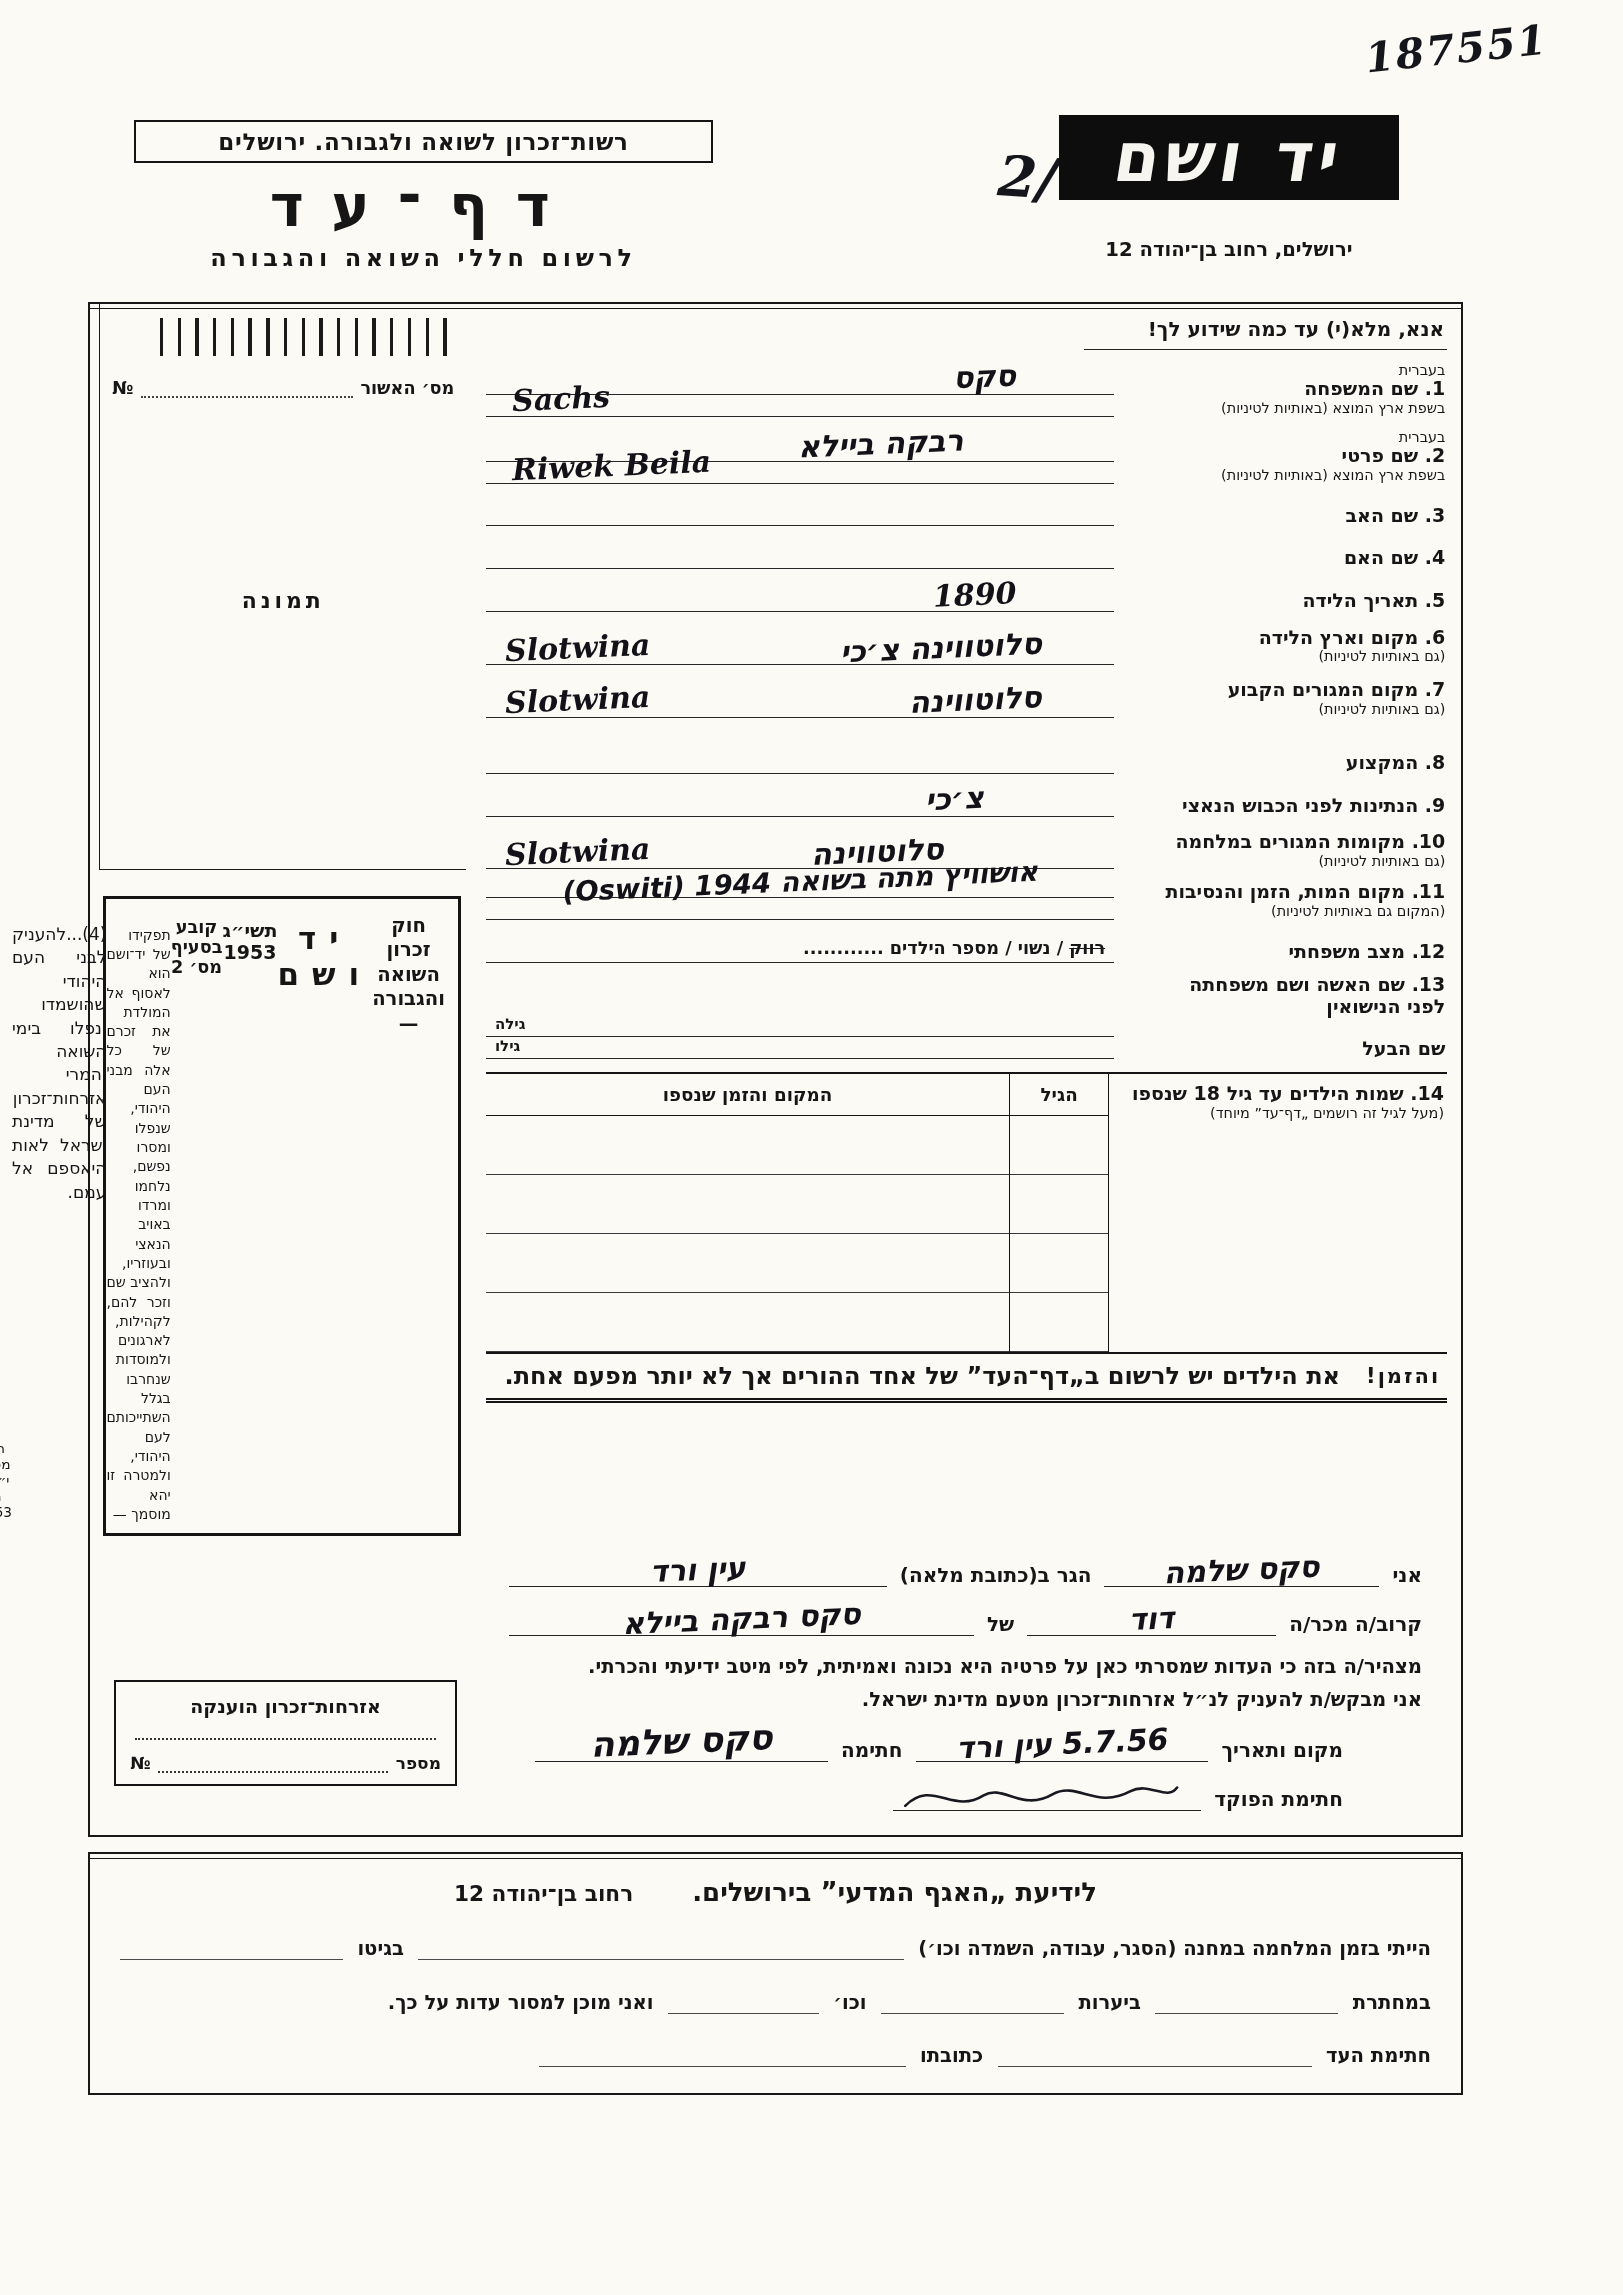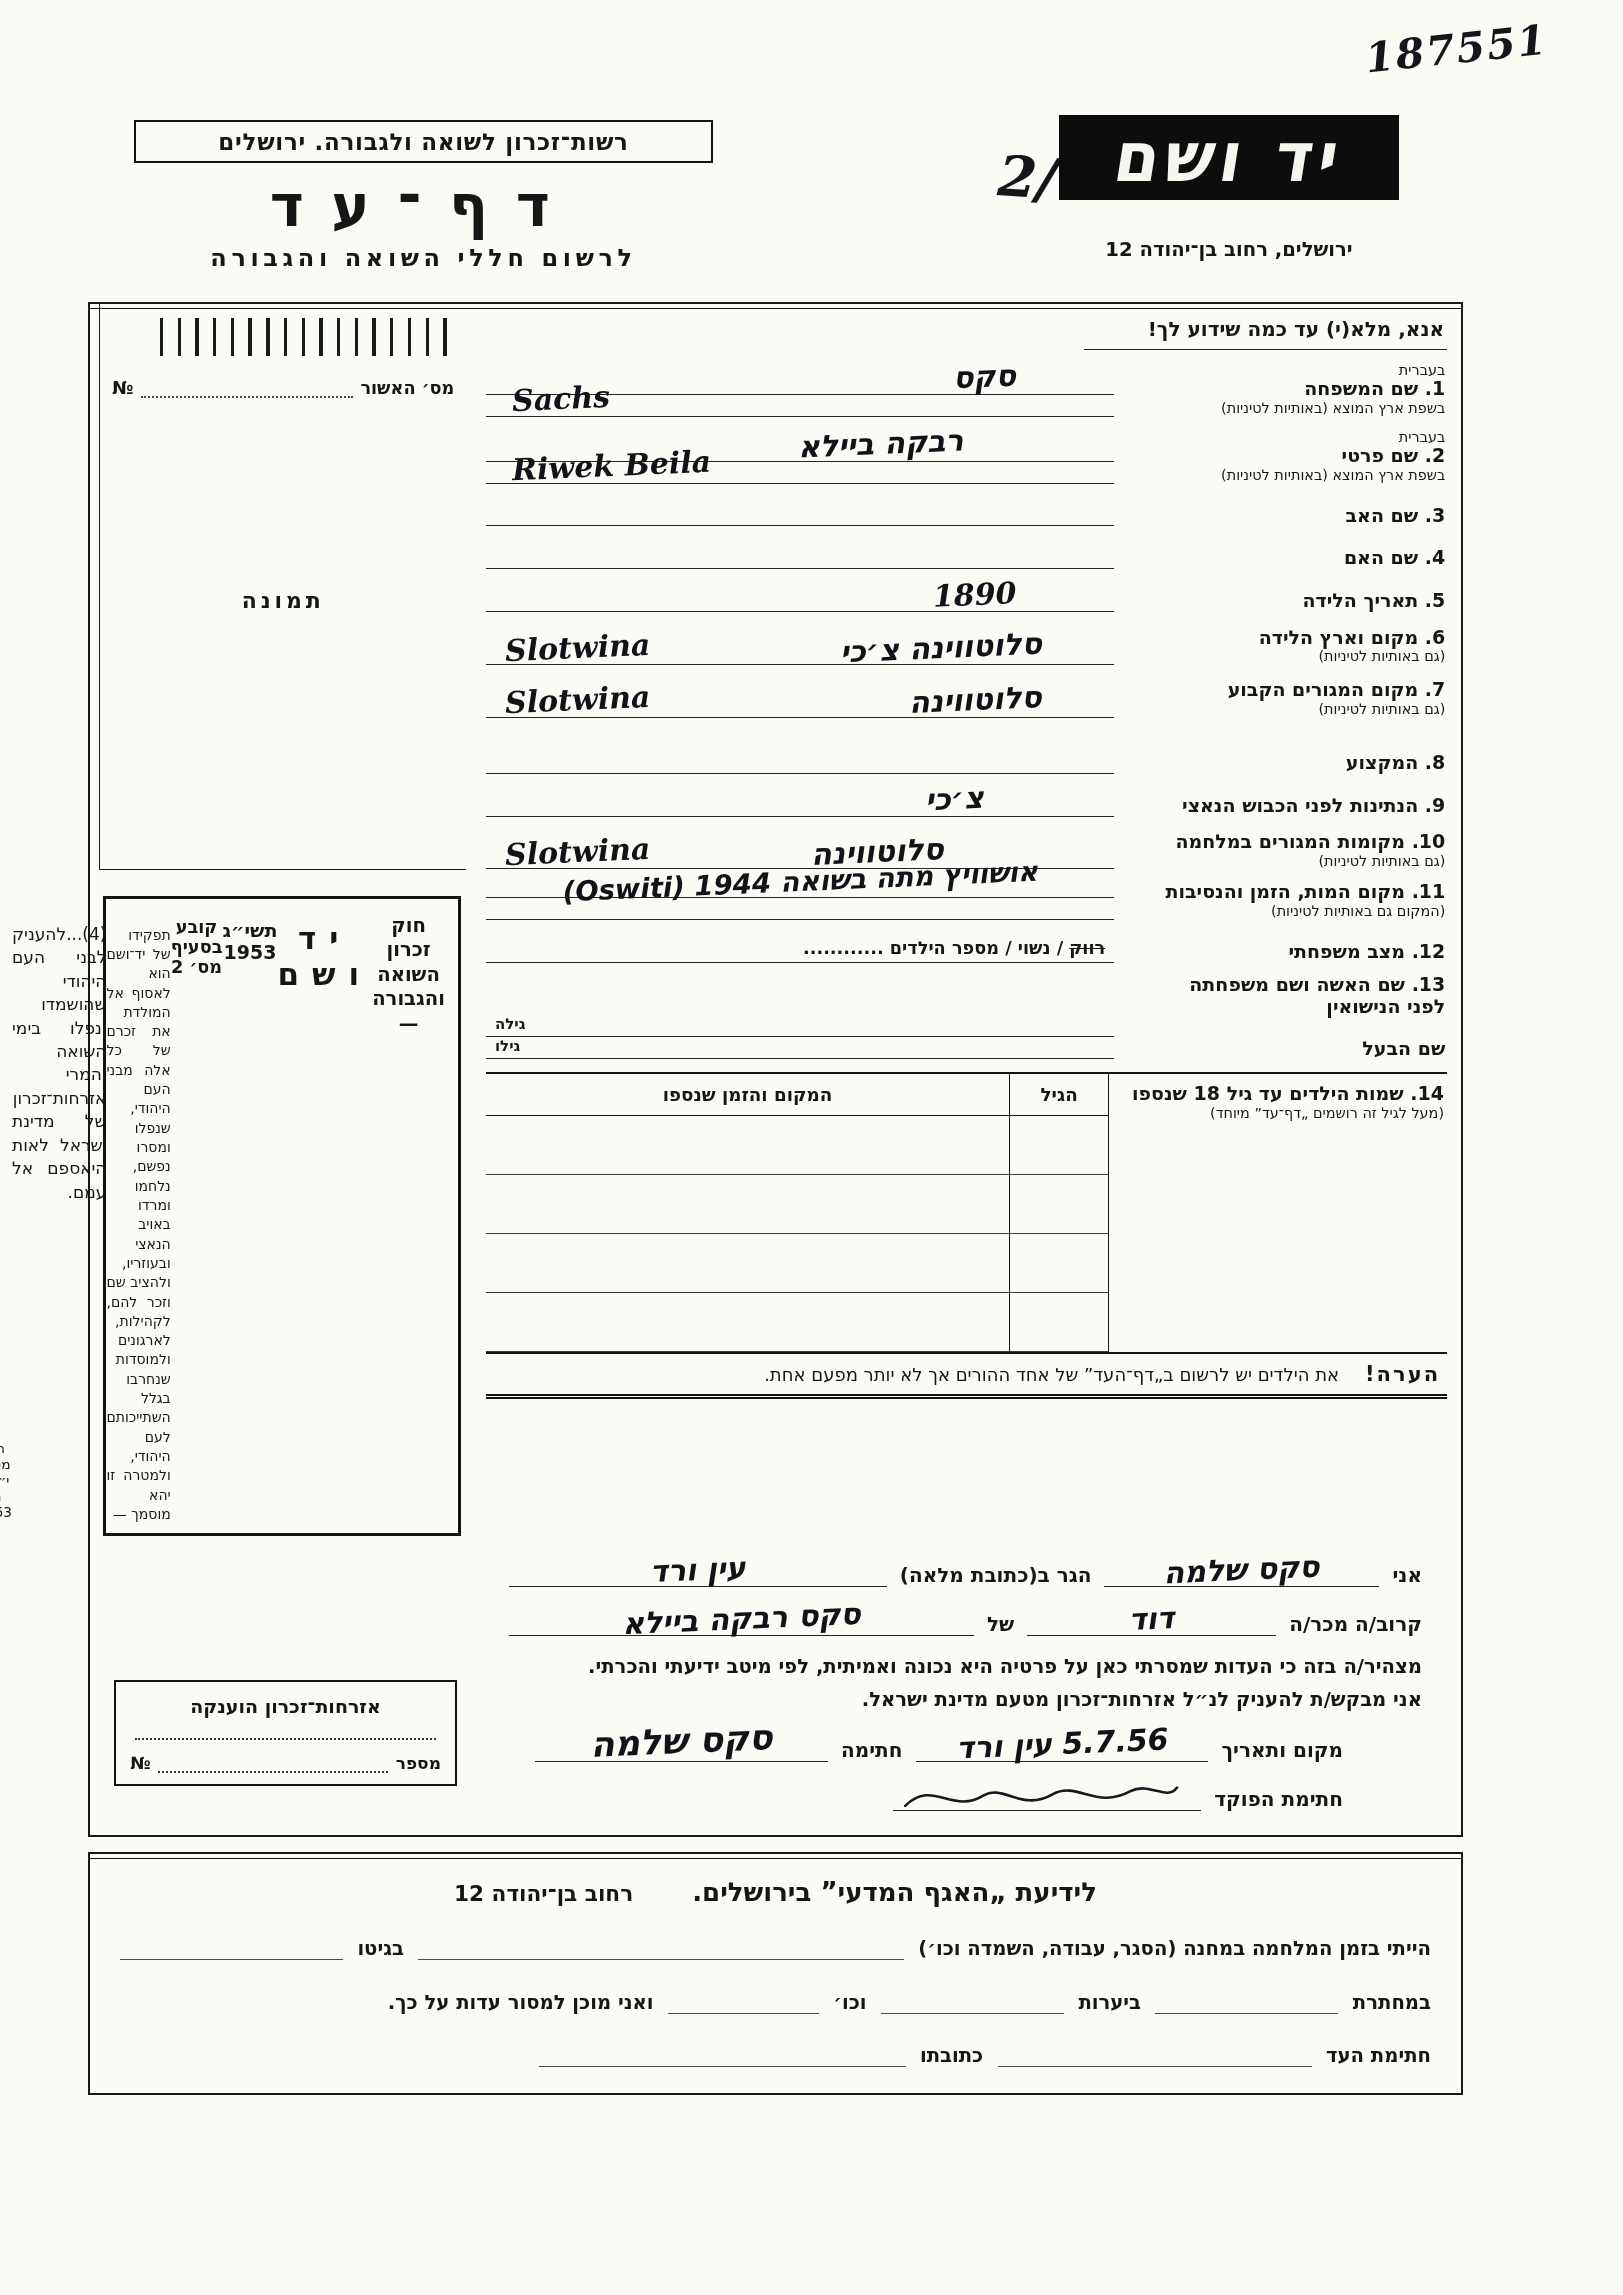--- a/index.html
+++ b/index.html
@@ -78,21 +78,21 @@
   
   .ctable{display:flex;border-top:2px solid #141414;margin-top:13px;}
   .t-label{width:331px;padding:7.9px 2.6px 0 3.9px;font-size:19px;font-weight:700;line-height:1.2;}
   .t-age{width:98px;border-right:1.3px solid #141414;border-left:1.3px solid #141414;}
   .t-place{flex:1;}
   .t-head{height:41px;display:flex;align-items:center;justify-content:center;font-size:18.3px;font-weight:700;border-bottom:1.3px solid #141414;}
   .t-cell{height:58px;border-bottom:1.3px solid #3a3a3a;}
   
   .note{display:flex;align-items:center;gap:26px;border-top:2px solid #141414;border-bottom:5.9px double #141414;padding:7.9px 6.5px;margin-top:0;}
   .note-label{font-size:21px;font-weight:700;letter-spacing:2px;white-space:nowrap;}
-  .note-text{font-size:18px;font-weight:400;}
+  .note-text{font-size:24px;font-weight:700;}
   
   .decl{position:relative;padding:19.6px 39px 23.6px 419px;}
   .drow{display:flex;align-items:flex-end;gap:13px;font-size:20px;font-weight:700;margin-bottom:18.3px;}
   .dlabel{white-space:nowrap;}
   .wline{display:inline-block;position:relative;border-bottom:1.3px solid #222;height:30px;}
   .w380{width:249px;}.w420{width:275px;}.w520{width:308px;}
   .grow{flex:1;}
   .dtext{font-size:19.6px;font-weight:700;margin:10.5px 0;}
   .sigrow{margin-top:19.6px;margin-left:26px;margin-right:79px;}
   .sigrow2{margin-top:3.9px;margin-right:79px;margin-bottom:0;}
@@ -298,21 +298,21 @@
             <div class="t-place">
               <div class="t-head">המקום והזמן שנספו</div>
               <div class="t-cell"></div>
               <div class="t-cell"></div>
               <div class="t-cell"></div>
               <div class="t-cell"></div>
             </div>
           </div>
 
           <div class="note">
-            <span class="note-label">הערה!</span>
+            <span class="note-label">והזמן!</span>
             <span class="note-text">את הילדים יש לרשום ב„דף־העד” של אחד ההורים אך לא יותר מפעם אחת.</span>
           </div>
 
         </div>
 
         <div class="sidebar">
           <div class="photo-box">
             <div class="ticks"></div>
             <div class="cert-row">
               <span>מס׳ האשור</span>

